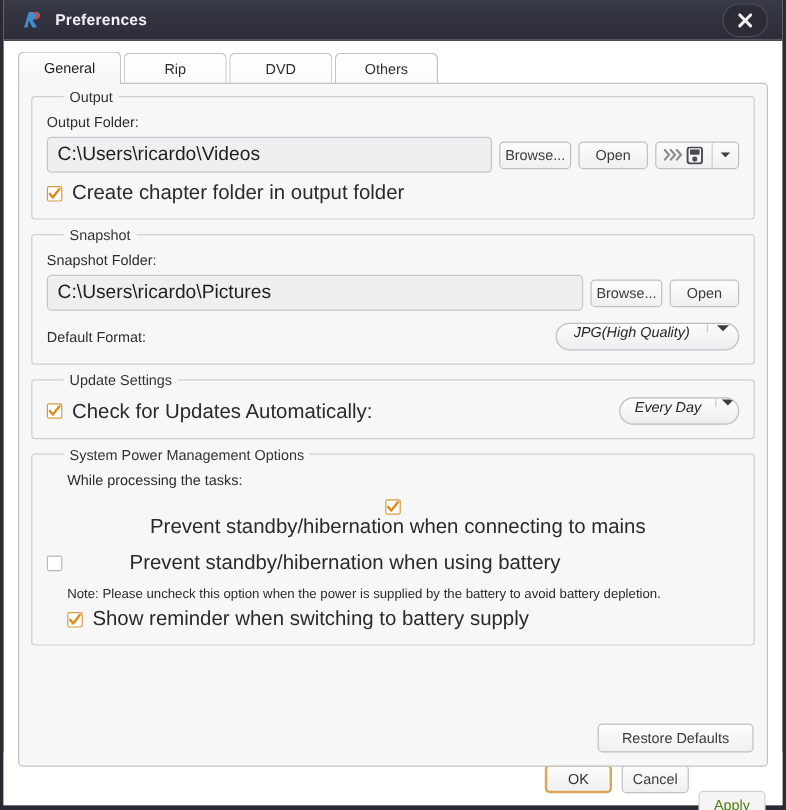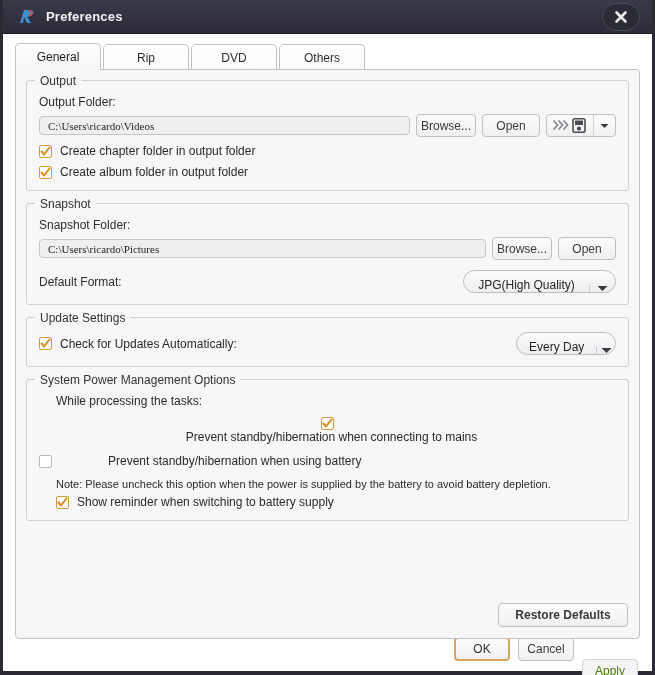--- a/index.html
+++ b/index.html
@@ -97,47 +97,47 @@
   .group {
     position: relative;
     border: 1px solid #cfcfd2;
     border-radius: 3px;
     background: #f7f7f8;
     margin-bottom: 12px;
     padding: 14px 12px 11px 12px;
   }
   .group > .legend {
     position: absolute;
-    top: -7px; left: 8px;
+    top: -7px; left: 26px;
     background: #f7f7f8;
     padding: 0 5px;
     font-size: 12px;
     color: #333;
     white-space: nowrap;
   }
 
   .field-label {
     font-size: 12px;
     color: #2d2d30;
     margin-bottom: 5px;
   }
 
   
   .row { display: flex; align-items: center; gap: 6px; }
   .textbox {
     flex: 1 1 auto;
-    height: 19px;
+    height: 30px;
     background: #efeff1;
     border: 1px solid #c6c6ca;
     border-radius: 4px;
-    font-size: 11px;
+    font-size: 16px;
     color: #1e1e20;
     padding: 0 8px;
     display: flex; align-items: center;
-    font-family: Liberation Serif, serif;
+    font-family: Liberation Sans, sans-serif;
     white-space: nowrap; overflow: hidden;
   }
   .btn {
     height: 23px;
     min-width: 58px;
     padding: 0 4px;
     font-size: 12px;
     color: #3a3a3d;
     background: linear-gradient(180deg, #fcfcfc 0%, #f0f0f2 100%);
     border: 1px solid #bfbfc4;
@@ -165,26 +165,27 @@
   }
   .device-btn .arrow-part {
     display: flex; align-items: center; justify-content: center;
     width: 22px;
     border-left: 1px solid #cfcfd3;
   }
 
   
   .combo {
     height: 23px;
-    display: flex; align-items: flex-end;
+    display: flex; align-items: flex-start;
     background: linear-gradient(180deg, #fcfcfc 0%, #eeeef0 100%);
     border: 1px solid #bcbcc1;
     border-radius: 12px;
     overflow: hidden;
     cursor: pointer;
+    font-style: italic;
   }
   .combo .combo-value {
     display: flex; align-items: center; justify-content: center;
     padding: 0 12px;
     font-size: 12px;
     color: #252528;
     white-space: nowrap;
     flex: 1 1 auto;
   }
   .combo .combo-arrow {
@@ -200,40 +201,40 @@
     border: 1px solid #d79b3f;
     border-radius: 2px;
     background: #ffffff;
     display: flex; align-items: center; justify-content: center;
     cursor: pointer;
     position: relative;
   }
   .cb.unchecked { border: 1px solid #b9b9bd; }
   .cb svg { display: block; }
   .cb-label {
-    font-size: 12px;
+    font-size: 17px;
     color: #2a2a2d;
     margin-left: 8px;
     cursor: default;
     white-space: nowrap;
   }
 
   .note-text {
     font-size: 11px;
     color: #2a2a2d;
     margin-top: 10px;
     margin-left: 17px;
     white-space: nowrap;
   }
   .subtext { font-size: 12px; color: #2a2a2d; margin-left: 17px; }
 
   
   .restore-wrap {
     position: absolute;
-    right: 11px; bottom: 11px; font-weight: bold;
+    right: 11px; bottom: 11px;
   }
   .restore-wrap .btn { min-width: 130px; height: 24px; }
 
   .footer {
     position: absolute;
     left: 0; right: 0; bottom: 0;
     height: 44px;
     background: #ffffff;
     display: flex;
     align-items: center;
@@ -309,28 +310,20 @@
         </div>
       </div>
       <div class="cb-row">
         <span class="cb">
           <svg width="11" height="11" viewBox="0 0 11 11">
               <path d="M1.5 5.5 L4 8.5 L9.5 1.5" stroke="#e08a17" stroke-width="2" fill="none" stroke-linecap="round" stroke-linejoin="round"></path>
             </svg>
         </span>
         <span class="cb-label">Create chapter folder in output folder</span>
       </div>
-      <div class="cb-row">
-        <span class="cb">
-          <svg width="11" height="11" viewBox="0 0 11 11">
-              <path d="M1.5 5.5 L4 8.5 L9.5 1.5" stroke="#e08a17" stroke-width="2" fill="none" stroke-linecap="round" stroke-linejoin="round"></path>
-            </svg>
-        </span>
-        <span class="cb-label">Create album folder in output folder</span>
-      </div>
     </div>
 
     <div class="group">
       <span class="legend">Snapshot</span>
       <div class="field-label">Snapshot Folder:</div>
       <div class="row">
         <div class="textbox" title="Snapshot folder path">C:\Users\ricardo\Pictures</div>
         <div class="btn">Browse...</div>
         <div class="btn">Open</div>
       </div>

